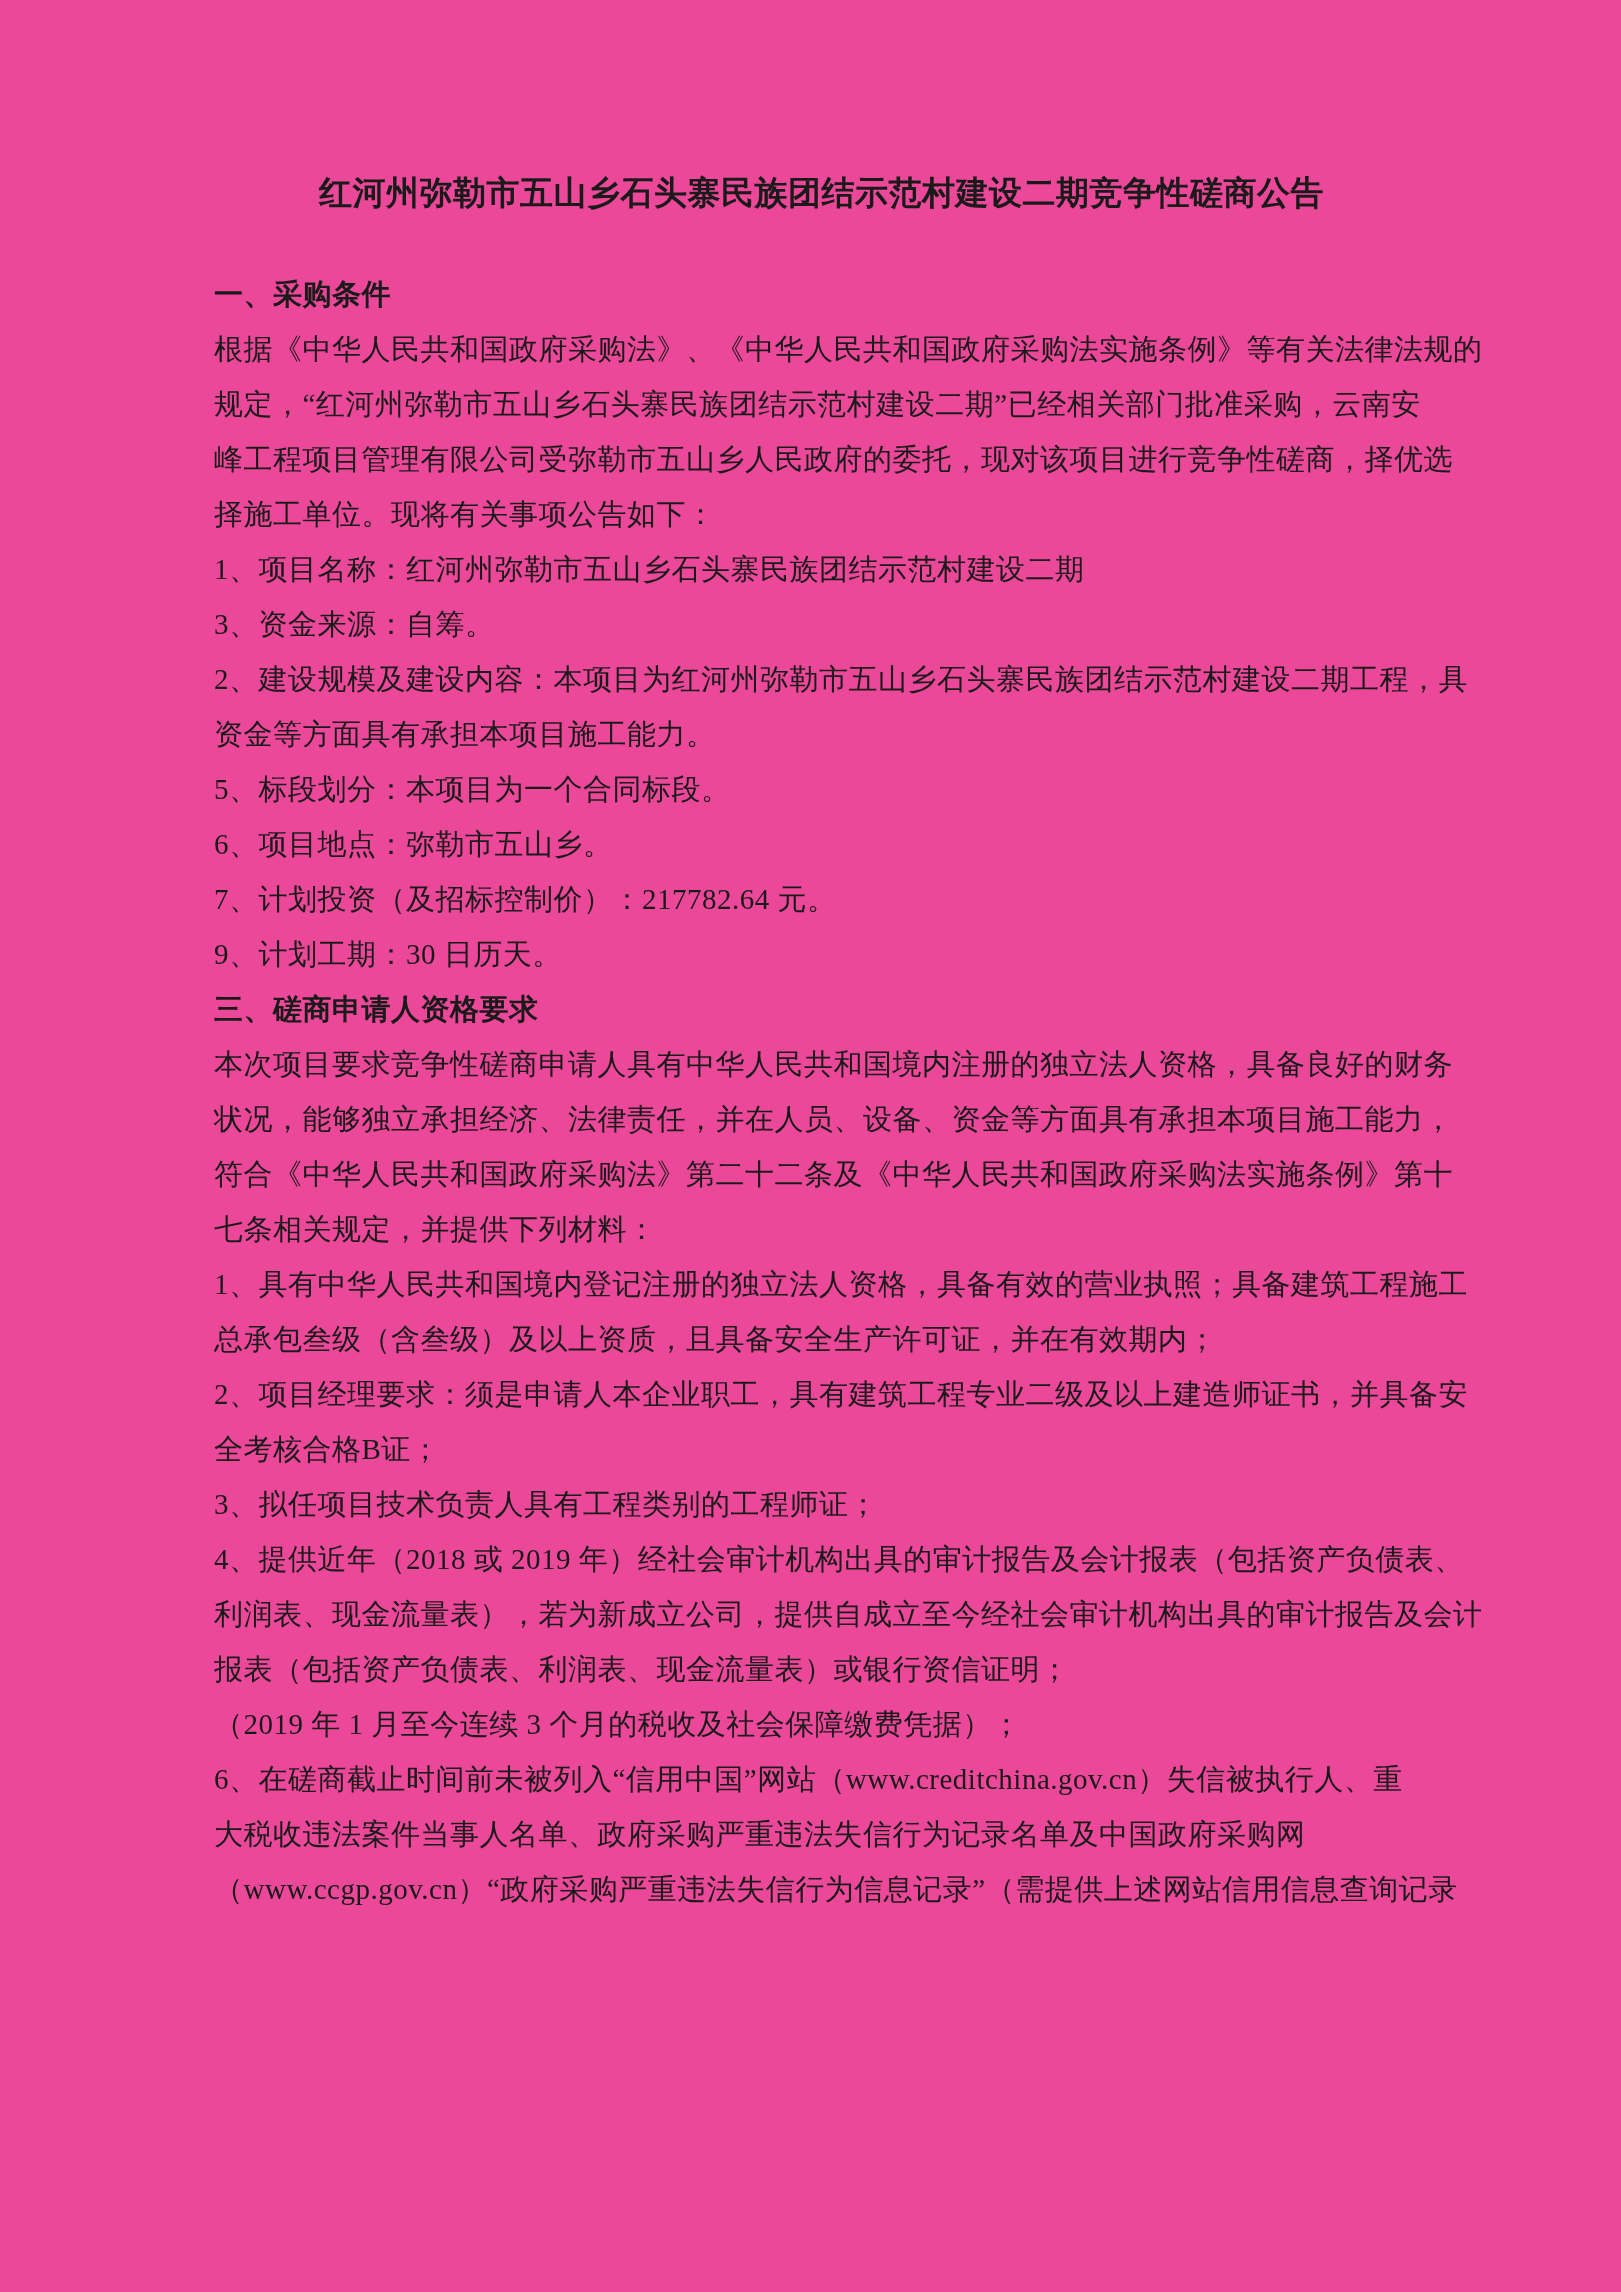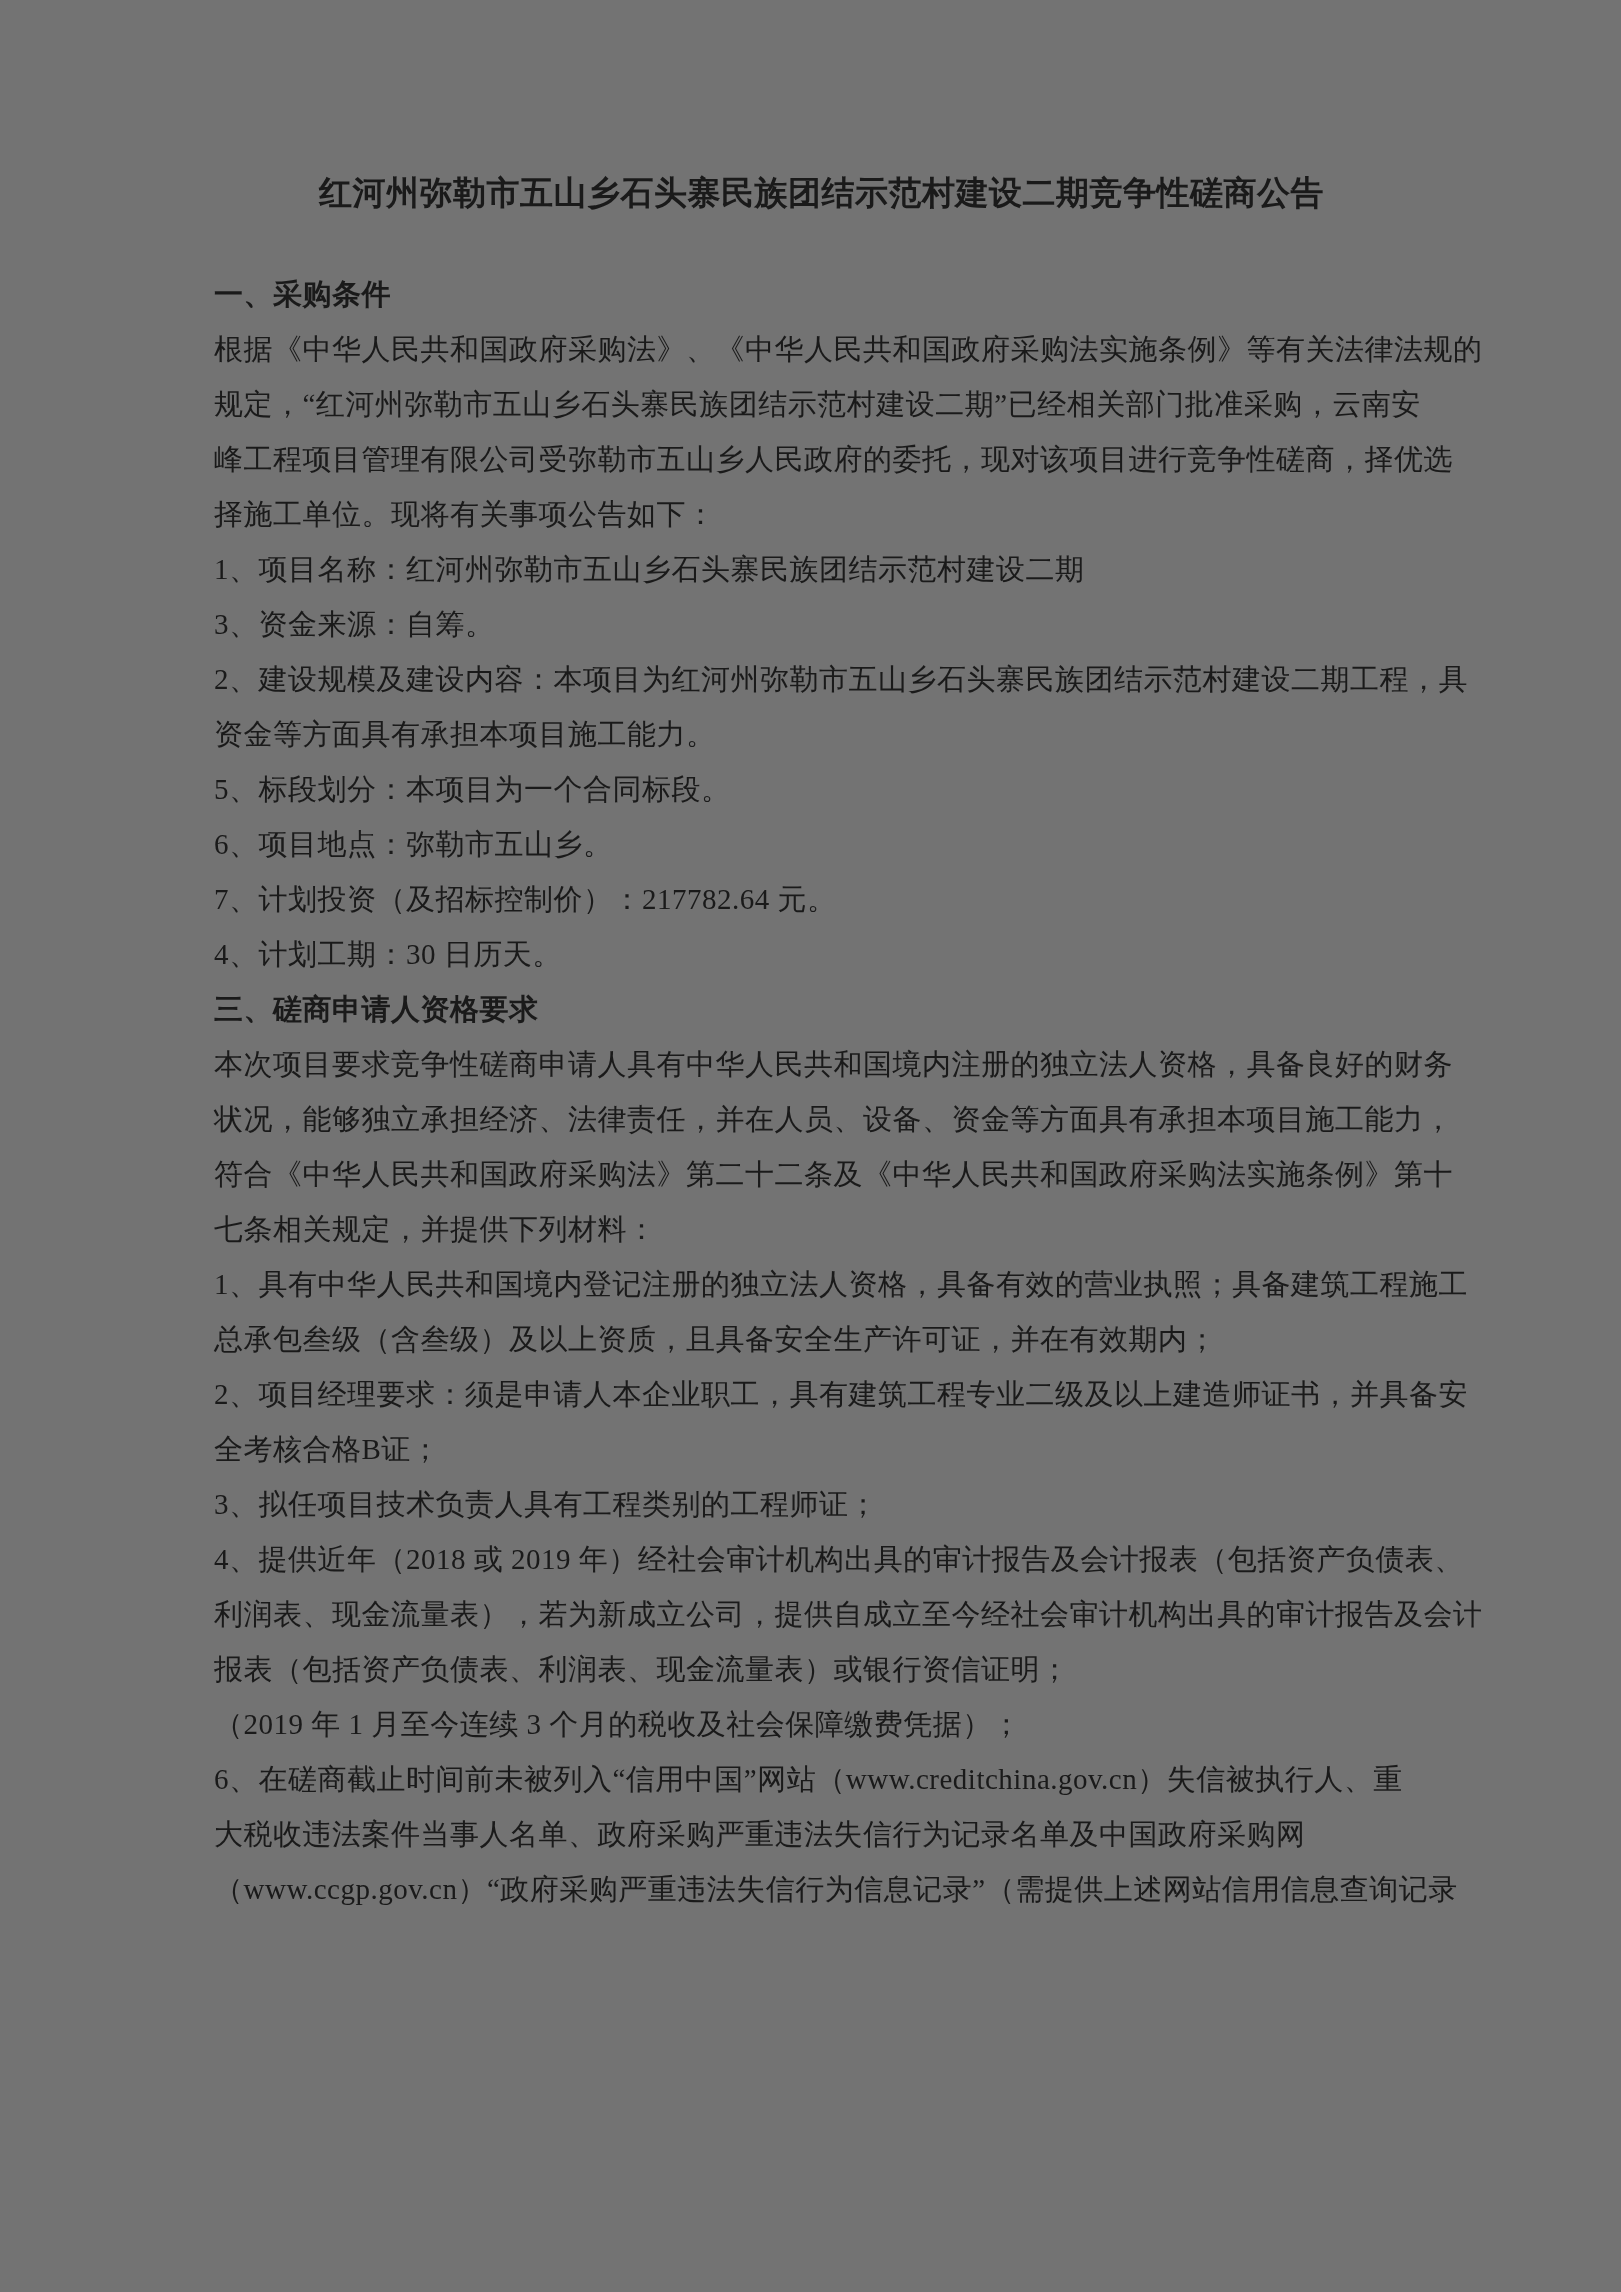--- a/index.html
+++ b/index.html
@@ -4,21 +4,21 @@
 <style>
   html, body {
     margin: 0;
     padding: 0;
     background: #e8e8e8;
   }
   .page {
     position: relative;
     width: 1621px;
     height: 2293px;
-    background: #737373;
+    background: #ec4899;
     color: #1a1a1a;
     font-family: "Liberation Serif", "DejaVu Serif", serif;
     overflow: hidden;
     margin: 0 auto;
   }
   .content {
     position: absolute;
     left: 214px;
     top: 174px;
     width: 1215px;
@@ -55,21 +55,21 @@
         <div class="line">规定，“红河州弥勒市五山乡石头寨民族团结示范村建设二期”已经相关部门批准采购，云南安</div>
         <div class="line">峰工程项目管理有限公司受弥勒市五山乡人民政府的委托，现对该项目进行竞争性磋商，择优选</div>
         <div class="line">择施工单位。现将有关事项公告如下：</div>
         <div class="line">1、项目名称：红河州弥勒市五山乡石头寨民族团结示范村建设二期</div>
         <div class="line">3、资金来源：自筹。</div>
         <div class="line">2、建设规模及建设内容：本项目为红河州弥勒市五山乡石头寨民族团结示范村建设二期工程，具</div>
         <div class="line">资金等方面具有承担本项目施工能力。</div>
         <div class="line">5、标段划分：本项目为一个合同标段。</div>
         <div class="line">6、项目地点：弥勒市五山乡。</div>
         <div class="line">7、计划投资（及招标控制价）：217782.64 元。</div>
-        <div class="line">4、计划工期：30 日历天。</div>
+        <div class="line">9、计划工期：30 日历天。</div>
         <div class="line heading">三、磋商申请人资格要求</div>
         <div class="line">本次项目要求竞争性磋商申请人具有中华人民共和国境内注册的独立法人资格，具备良好的财务</div>
         <div class="line">状况，能够独立承担经济、法律责任，并在人员、设备、资金等方面具有承担本项目施工能力，</div>
         <div class="line">符合《中华人民共和国政府采购法》第二十二条及《中华人民共和国政府采购法实施条例》第十</div>
         <div class="line">七条相关规定，并提供下列材料：</div>
         <div class="line">1、具有中华人民共和国境内登记注册的独立法人资格，具备有效的营业执照；具备建筑工程施工</div>
         <div class="line">总承包叁级（含叁级）及以上资质，且具备安全生产许可证，并在有效期内；</div>
         <div class="line">2、项目经理要求：须是申请人本企业职工，具有建筑工程专业二级及以上建造师证书，并具备安</div>
         <div class="line">全考核合格B证；</div>
         <div class="line">3、拟任项目技术负责人具有工程类别的工程师证；</div>

